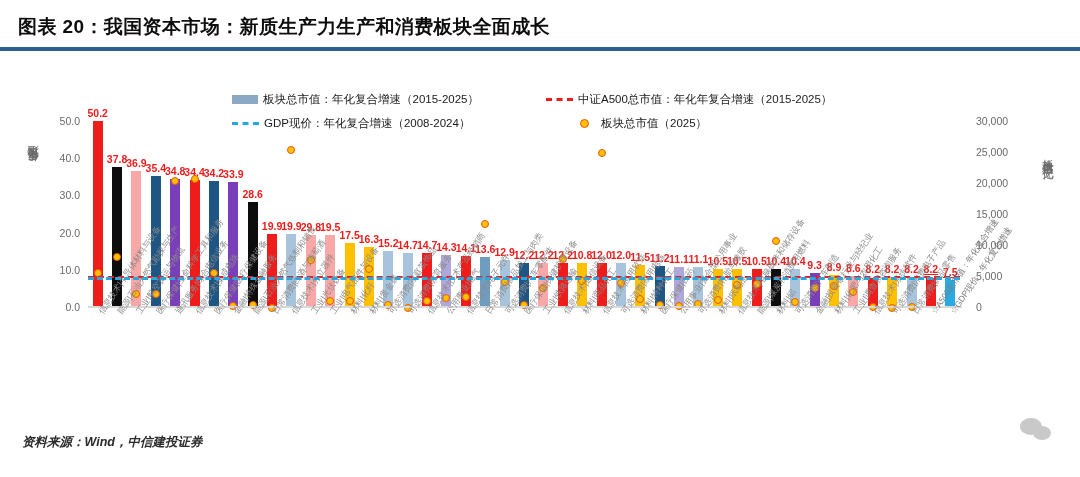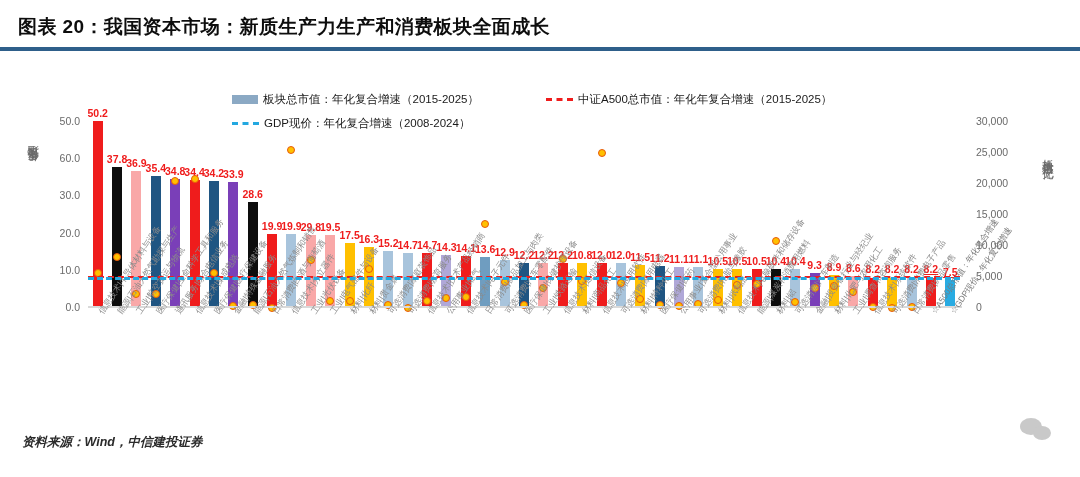--- a/index.html
+++ b/index.html
@@ -137,31 +137,34 @@
   <div class="legend">
     <div class="lg-item lg1">
       <span class="swatch-bar"></span><span class="lg-label">板块总市值：年化复合增速（2015-2025）</span>
     </div>
     <div class="lg-item lg2">
       <span class="swatch-dash blue"></span><span class="lg-label">GDP现价：年化复合增速（2008-2024）</span>
     </div>
     <div class="lg-item lg3">
       <span class="swatch-dash"></span><span class="lg-label">中证A500总市值：年化年复合增速（2015-2025）</span>
     </div>
+    <div class="lg-item lg4">
+      <span class="swatch-dot"></span><span class="lg-label">板块总市值（2025）</span>
+    </div>
   </div>
 
   <div class="axis-title-left">年化复合增速 %</div>
   <div class="axis-title-right">板块总市值 亿元</div>
 
   <div id="yticks-left">
       <div class="ytick-left" style="left: 36px; width: 44px; text-align: right; top: 301px;">0.0</div>
       <div class="ytick-left" style="left: 36px; width: 44px; text-align: right; top: 263.8px;">10.0</div>
       <div class="ytick-left" style="left: 36px; width: 44px; text-align: right; top: 226.6px;">20.0</div>
       <div class="ytick-left" style="left: 36px; width: 44px; text-align: right; top: 189.4px;">30.0</div>
-      <div class="ytick-left" style="left: 36px; width: 44px; text-align: right; top: 152.2px;">60.0</div>
+      <div class="ytick-left" style="left: 36px; width: 44px; text-align: right; top: 152.2px;">40.0</div>
       <div class="ytick-left" style="left: 36px; width: 44px; text-align: right; top: 115px;">50.0</div>
     </div>
   <div id="yticks-right">
       <div class="ytick-right" style="left: 976px; top: 301px;">0</div>
       <div class="ytick-right" style="left: 976px; top: 270px;">5,000</div>
       <div class="ytick-right" style="left: 976px; top: 239px;">10,000</div>
       <div class="ytick-right" style="left: 976px; top: 208px;">15,000</div>
       <div class="ytick-right" style="left: 976px; top: 177px;">20,000</div>
       <div class="ytick-right" style="left: 976px; top: 146px;">25,000</div>
       <div class="ytick-right" style="left: 976px; top: 115px;">30,000</div>

